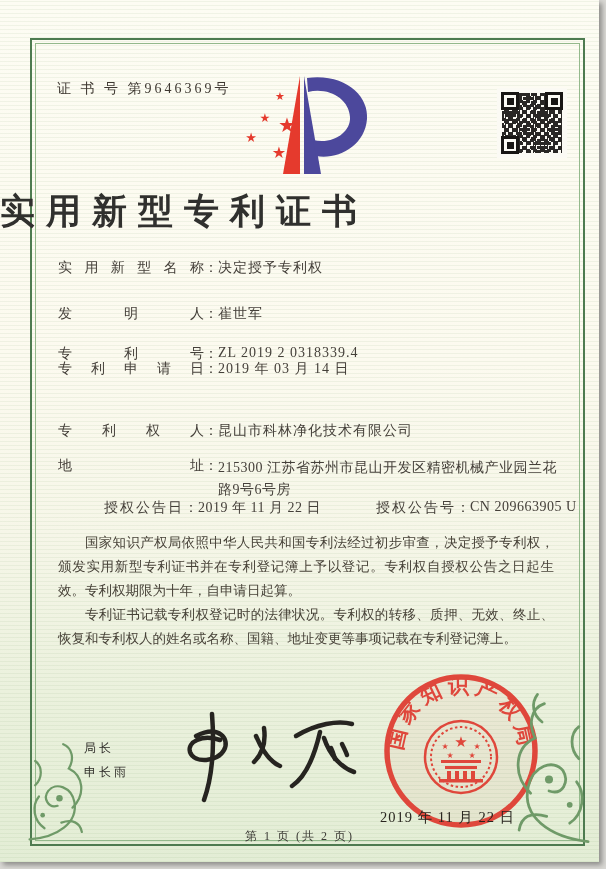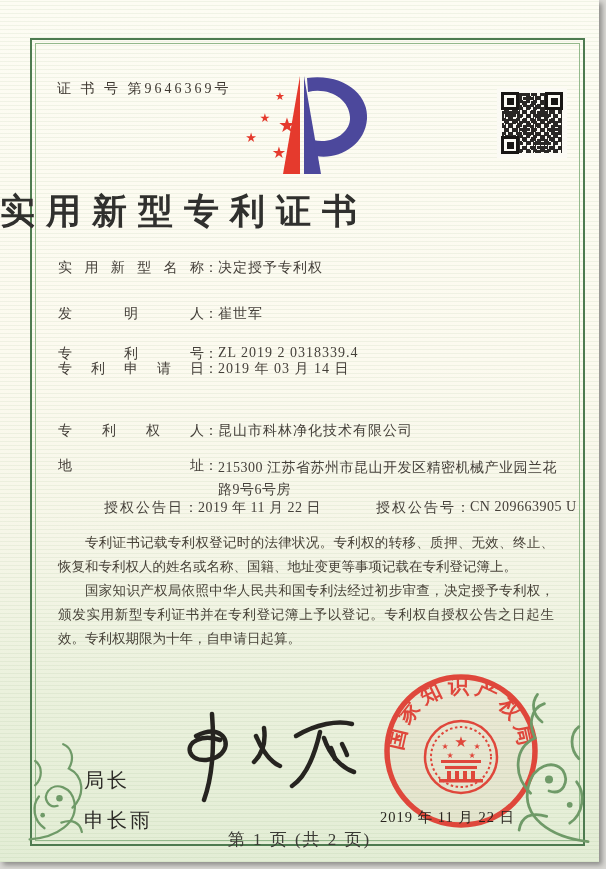--- a/index.html
+++ b/index.html
@@ -62,33 +62,32 @@
   .grant-pair-right{position:absolute;left:272px;top:0;}
   .row-grant .fvalue{letter-spacing:0.5px;}
   .paras{
     position:absolute;left:58px;top:531px;width:496px;
     font-size:13.5px;line-height:1.78;color:#474238;
     text-align:justify;
   }
   .paras p{margin:0;text-indent:2em;}
   .director{
     position:absolute;left:84px;top:736px;
-    font-size:20px;letter-spacing:3px;color:#2e2c28;line-height:2.0;
+    font-size:12px;letter-spacing:3px;color:#2e2c28;line-height:2.0;
     font-family:"Liberation Sans","DejaVu Sans",sans-serif;
-    margin-top:24px;
   }
   .sig{position:absolute;left:168px;top:706px;width:195px;height:102px;}
   .seal{position:absolute;left:381px;top:671px;width:160px;height:160px;opacity:.93;}
   .seal-date{
     position:absolute;left:380px;top:808px;width:150px;
     font-size:14.5px;color:#29261f;letter-spacing:1px;z-index:3;
   }
   .footer{
     position:absolute;left:0;right:0;top:828px;
-    text-align:center;font-size:17px;letter-spacing:2px;color:#3b3a35;
+    text-align:center;font-size:12px;letter-spacing:2px;color:#3b3a35;
   }
   .orn{position:absolute;z-index:1;}
   .orn-left{left:24px;bottom:14px;width:112px;height:118px;}
   .orn-right{right:4px;bottom:10px;width:138px;height:168px;transform:scaleX(-1);}
 </style>
 </head>
 <body>
 
 <div class="paper">
 
@@ -139,22 +138,22 @@
   <div class="frow row-grant">
     <span>
       <span class="grant-label">授权公告日</span><span>：</span><span class="fvalue">2019 年 11 月 22 日</span>
     </span>
     <span class="grant-pair-right">
       <span class="grant-label">授权公告号</span><span>：</span><span class="fvalue">CN 209663905 U</span>
     </span>
   </div>
 
   <div class="paras">
+    <p>国家知识产权局依照中华人民共和国专利法经过初步审查，决定授予专利权，颁发实用新型专利证书并在专利登记簿上予以登记。专利权自授权公告之日起生效。专利权期限为十年，自申请日起算。</p>
     <p>专利证书记载专利权登记时的法律状况。专利权的转移、质押、无效、终止、恢复和专利权人的姓名或名称、国籍、地址变更等事项记载在专利登记簿上。</p>
-    <p>国家知识产权局依照中华人民共和国专利法经过初步审查，决定授予专利权，颁发实用新型专利证书并在专利登记簿上予以登记。专利权自授权公告之日起生效。专利权期限为十年，自申请日起算。</p>
   </div>
 
   <div class="director">
     <div>局长</div>
     <div>申长雨</div>
   </div>
 
   <svg class="sig" viewBox="0 0 195 102" xmlns="http://www.w3.org/2000/svg">
     <g fill="none" stroke="#262420" stroke-width="4.5" stroke-linecap="round">
       <path d="M28,30 C52,18 62,34 56,44 C50,56 26,58 22,46 C19,36 34,28 52,34"></path>

